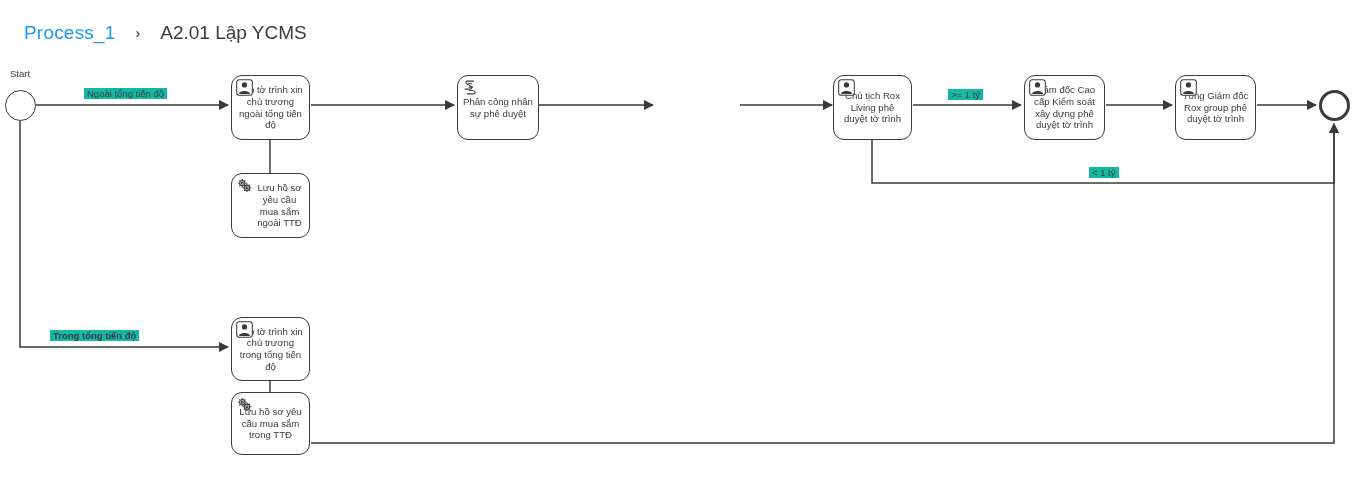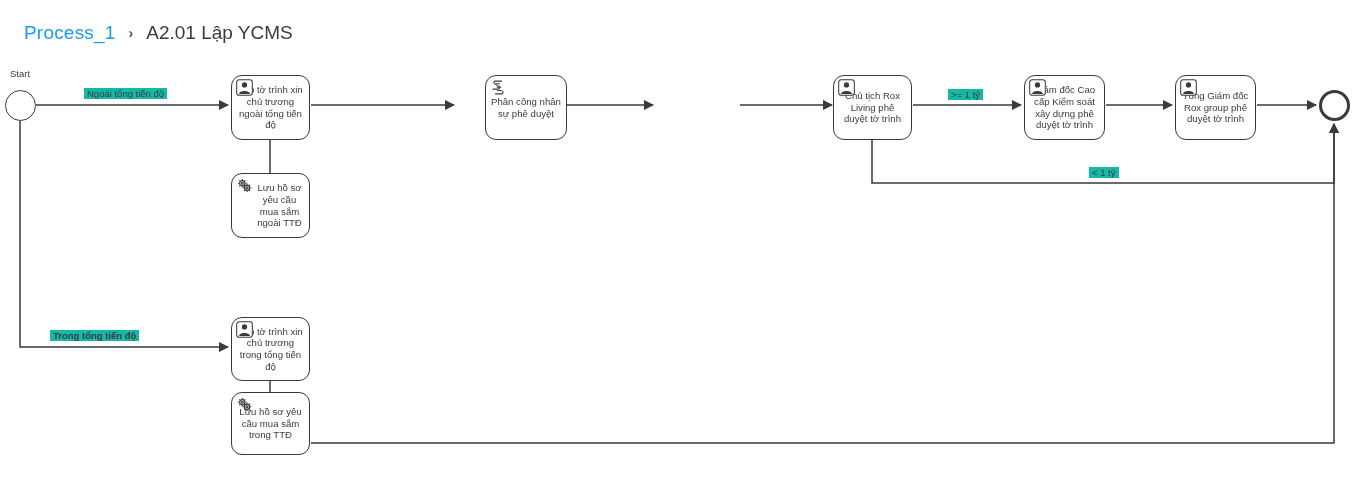--- a/index.html
+++ b/index.html
@@ -16,21 +16,21 @@
     color: #333333;
   }
 
   
   #breadcrumb {
     position: absolute;
     left: 24px;
     top: 18px;
     display: flex;
     align-items: center;
-    gap: 13px;
+    gap: 20px;
     height: 30px;
   }
   #breadcrumb .crumb-link {
     color: #1a9bf0;
     font-size: 19px;
     letter-spacing: .2px;
     cursor: pointer;
     white-space: nowrap;
   }
   #breadcrumb .crumb-sep {
@@ -184,21 +184,21 @@
         <circle cx="7.4" cy="7.4" r="1.2"></circle>
         <path d="M7.4 2.4 v1.4 M7.4 11 v1.4 M2.4 7.4 h1.4 M11 7.4 h1.4 M3.9 3.9 l1 1 M10 10 l1 1 M10.9 3.9 l-1 1 M4.9 10 l-1 1"></path>
         <circle cx="13" cy="12.6" r="3.1"></circle>
         <circle cx="13" cy="12.6" r="1.2"></circle>
         <path d="M13 7.6 v1.4 M13 16.2 v1.4 M8 12.6 h1.4 M16.6 12.6 h1.4 M9.5 9.1 l1 1 M15.6 15.2 l1 1 M16.5 9.1 l-1 1 M10.5 15.2 l-1 1"></path>
       </g>
     </svg>
     <span class="task-label">Lưu hồ sơ yêu cầu mua sắm ngoài TTĐ</span>
   </div>
 
-  <div class="task" style="left:457px; top:23px; width:82px; height:65px;margin-left:28px;">
+  <div class="task" style="left:457px; top:23px; width:82px; height:65px;">
     <svg class="task-icon" viewBox="0 0 20 20">
       <g fill="none" stroke="#3a3a3a" stroke-width="1.3" stroke-linecap="round">
         <path d="M13.5 2.5 H6.5 c-2 0 -2.6 2.1 -0.9 3.2 l4.8 3 c1.7 1.1 1.1 3.2 -0.9 3.2 H3.5"></path>
         <path d="M6.5 17.5 h7 c2 0 2.6 -2.1 0.9 -3.2"></path>
         <path d="M7 5.6 h4.2 M8.4 9.6 h4.2 M9 13.6 h4.2"></path>
       </g>
     </svg>
     <span class="task-label">Phân công nhân sự phê duyệt</span>
   </div>
 

